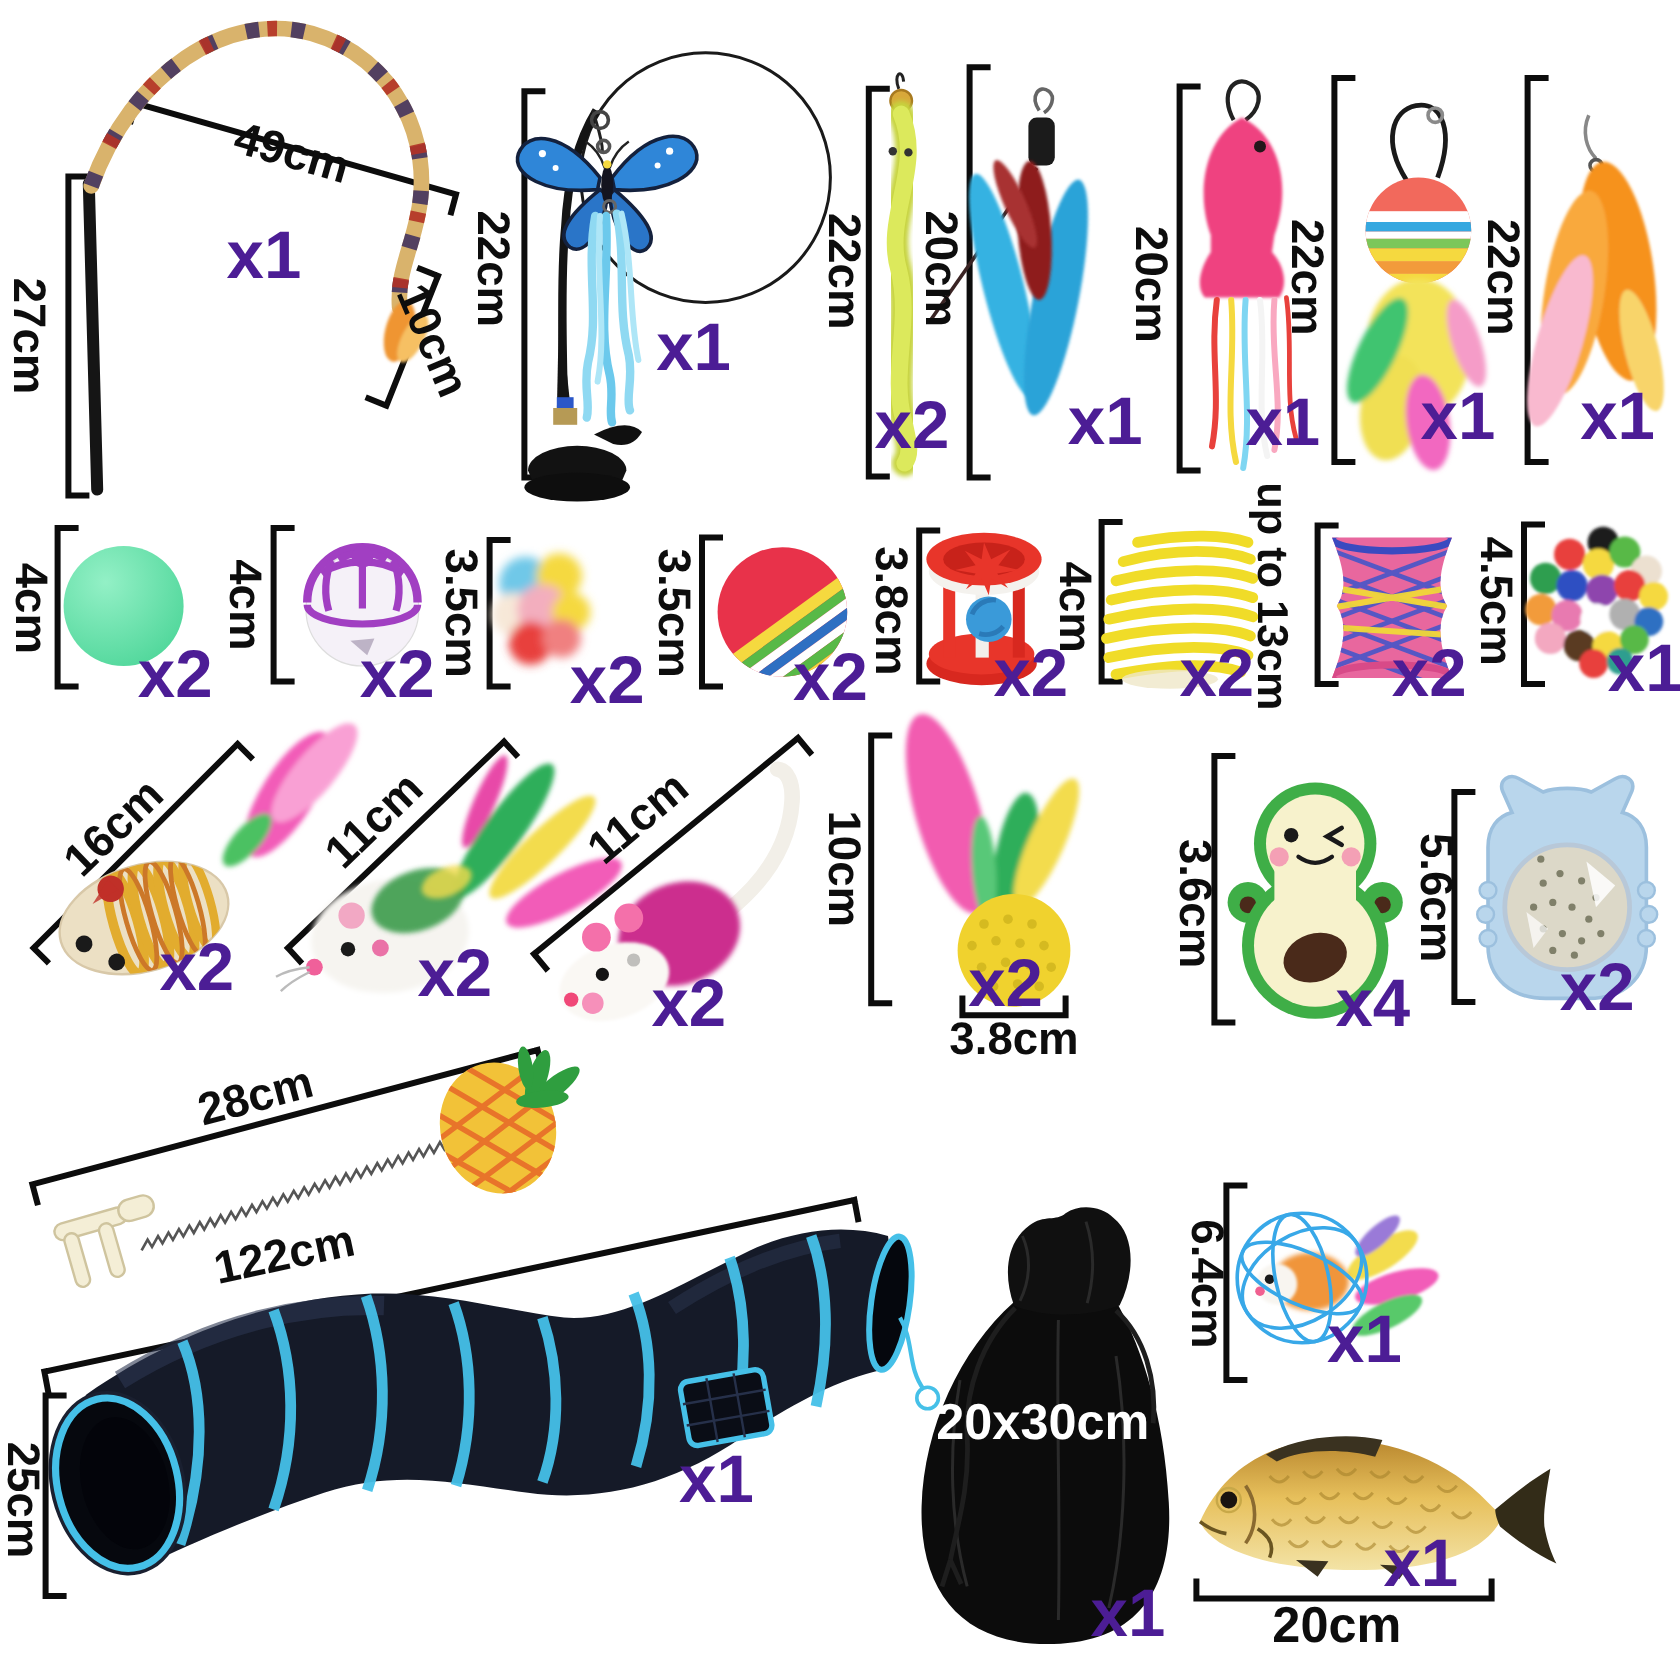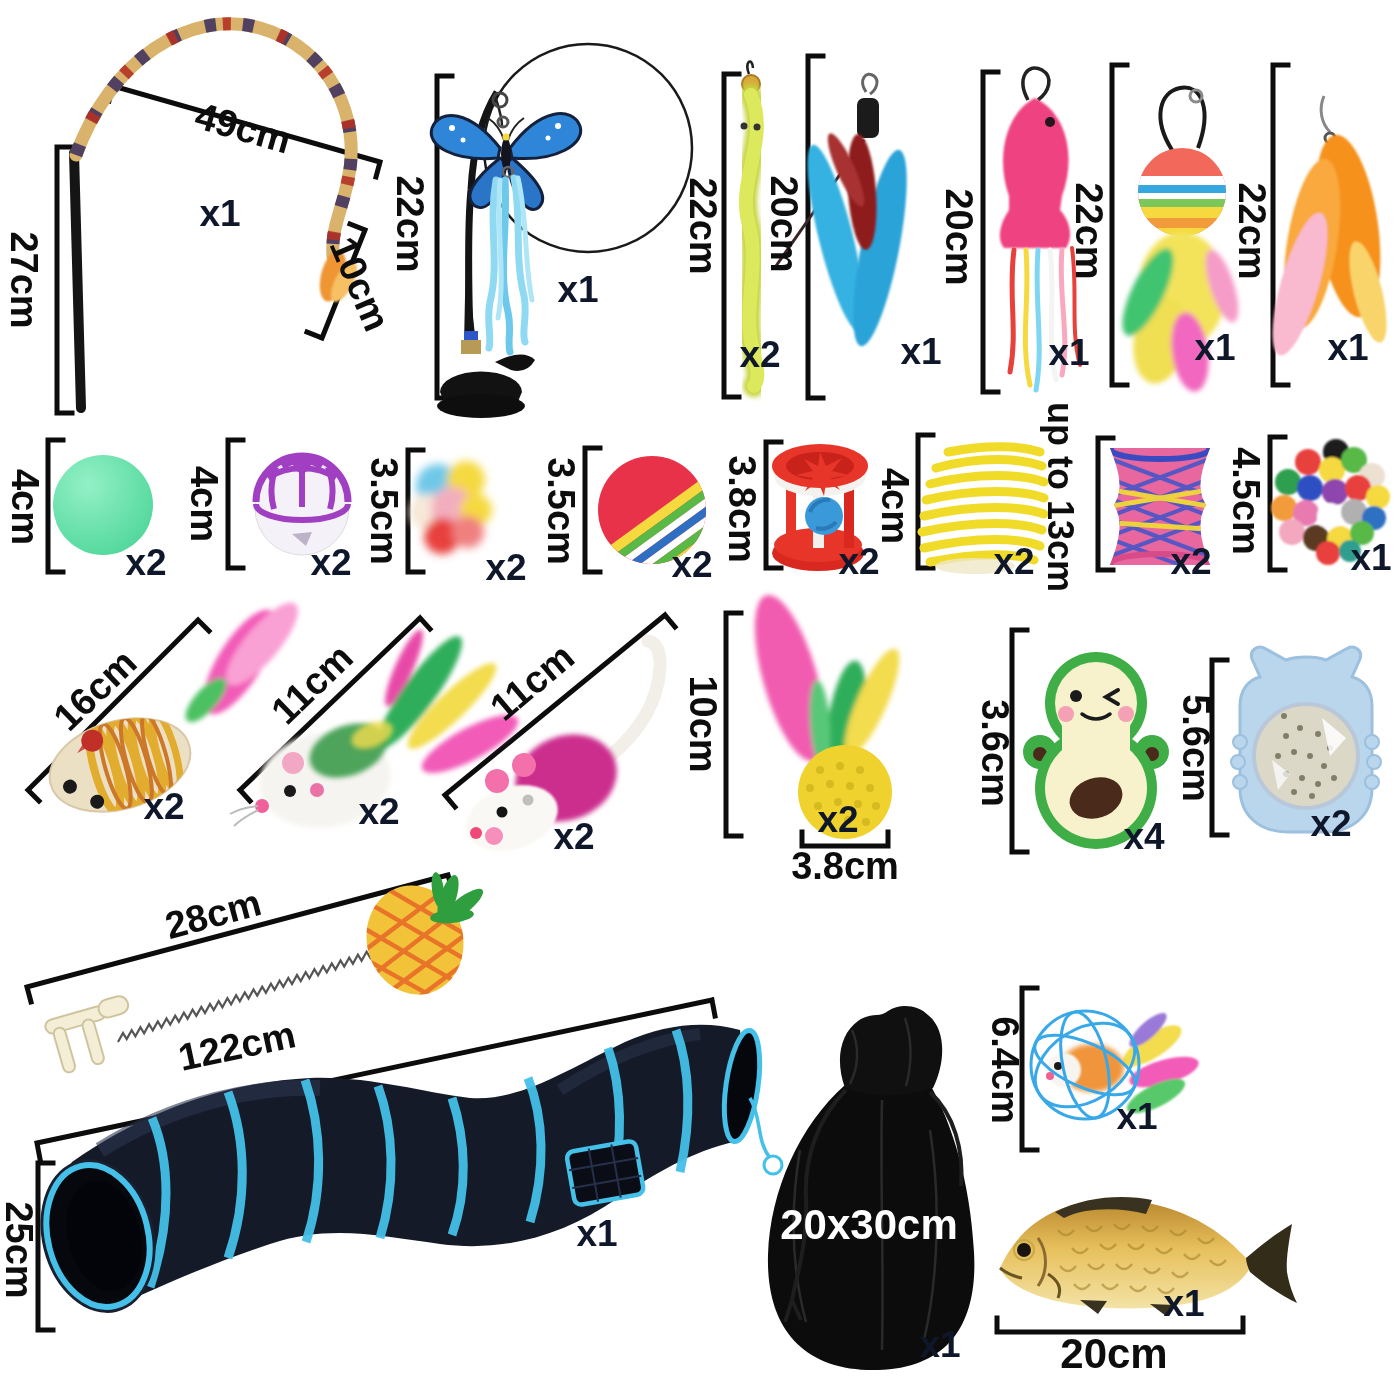--- a/index.html
+++ b/index.html
@@ -3,21 +3,21 @@
 <meta charset="utf-8">
 <style>
   html,body{margin:0;padding:0;background:#ffffff;}
   #canvas{position:relative;width:1400px;height:1400px;background:#ffffff;overflow:hidden;
           font-family:"Liberation Sans",sans-serif;}
   #art{position:absolute;left:0;top:0;}
   .lbl{position:absolute;white-space:nowrap;font-weight:700;line-height:1;}
   .m{font-size:38px;color:#0d0d0d;letter-spacing:0px;}
   .m.small{font-size:36px;}
   .m.big{font-size:42px;}
-  .q{font-size:37px;color:#0f172a;text-align:right;}
+  .q{font-size:56px;color:#4c1d95;text-align:right;}
   .bagtxt{font-size:42px;color:#ffffff;}
   svg .br{stroke:#0c0c0c;stroke-width:5;fill:none;stroke-linecap:square;}
 </style>
 </head>
 <body>
 
 <div id="canvas">
 
 <svg id="art" width="1400" height="1400" viewBox="0 0 1400 1400">
   <defs>
@@ -585,20 +585,20 @@
   <div class="lbl m" style="left:845px;top:866px;transform:translate(-50%,-50%);">3.8cm</div>
   <div class="lbl m" style="left:995px;top:753px;transform:translate(-50%,-50%) rotate(90deg);">3.6cm</div>
   <div class="lbl q" style="left:1144px;top:836px;transform:translate(-50%,-50%);">x4</div>
   <div class="lbl m" style="left:1196px;top:748px;transform:translate(-50%,-50%) rotate(90deg);">5.6cm</div>
   <div class="lbl q" style="left:1331px;top:823px;transform:translate(-50%,-50%);">x2</div>
 
   <div class="lbl m" style="left:213px;top:914px;transform:translate(-50%,-50%) rotate(-15deg);">28cm</div>
   <div class="lbl m" style="left:237px;top:1046px;transform:translate(-50%,-50%) rotate(-12deg);">122cm</div>
   <div class="lbl m" style="left:19px;top:1250px;transform:translate(-50%,-50%) rotate(90deg);">25cm</div>
   <div class="lbl q" style="left:597px;top:1233px;transform:translate(-50%,-50%);">x1</div>
-  <div class="lbl bagtxt" style="left:869px;top:1225px;transform:translate(-50%,-50%);">20x30cm</div>
+  <div class="lbl bagtxt" style="left:869px;top:1185px;transform:translate(-50%,-50%);">20x30cm</div>
   <div class="lbl q" style="left:940px;top:1344px;transform:translate(-50%,-50%);">x1</div>
   <div class="lbl m" style="left:1005px;top:1070px;transform:translate(-50%,-50%) rotate(90deg);">6.4cm</div>
   <div class="lbl q" style="left:1137px;top:1116px;transform:translate(-50%,-50%);">x1</div>
   <div class="lbl q" style="left:1184px;top:1303px;transform:translate(-50%,-50%);">x1</div>
   <div class="lbl m big" style="left:1114px;top:1354px;transform:translate(-50%,-50%);">20cm</div>
 
 </div>
 
 </body></html>

